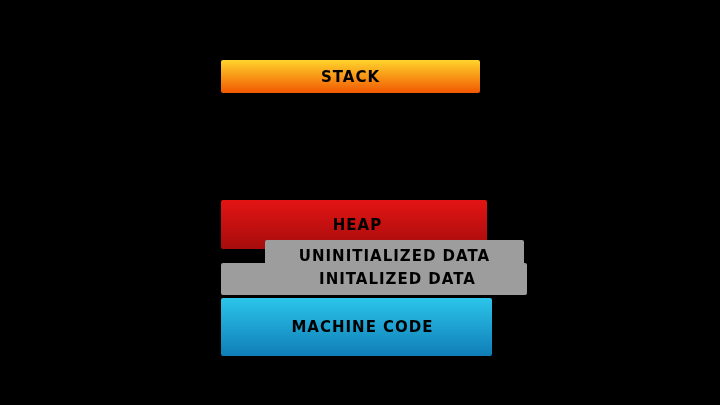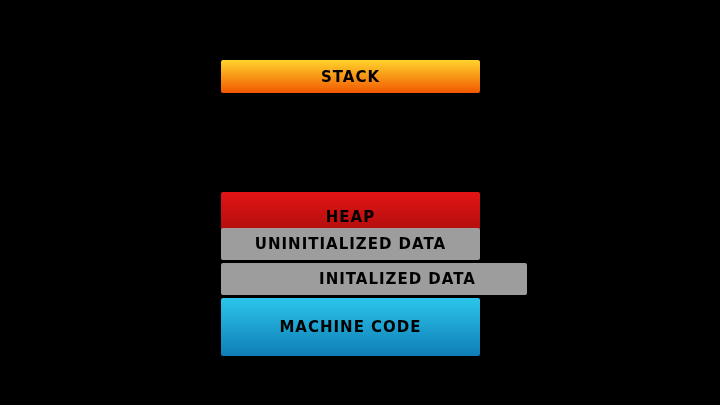--- a/index.html
+++ b/index.html
@@ -27,22 +27,22 @@
   .seg-label {
     color: #000000;
     font-weight: 900;
     font-size: 15px;
     letter-spacing: 1px;
     white-space: nowrap;
     text-transform: uppercase;
   }
   
   .seg-stack        { top: 33px;  height: 33px; margin-top: 27px; }
-  .seg-heap         { top: 192px; height: 49px; }
-  .seg-uninit       { top: 228px; height: 32px; }
+  .seg-heap         { top: 200px; height: 49px; padding-left: 7px; }
+  .seg-uninit       { top: 240px; height: 32px; margin-left: 44px; }
   .seg-init         { top: 263px; height: 32px; }
   .seg-machine      { top: 298px; height: 58px; }
 </style>
 </head>
 <body>
 
 <div class="stage">
 
   <div class="segment seg-stack" style="background: linear-gradient(rgb(255, 212, 44) 0%, rgb(241, 88, 1) 100%);">
     <span class="seg-label">STACK</span>
@@ -53,17 +53,17 @@
   </div>
 
   <div class="segment seg-uninit" style="background: rgb(157, 157, 157);">
     <span class="seg-label">UNINITIALIZED DATA</span>
   </div>
 
   <div class="segment seg-init" style="background: rgb(157, 157, 157); padding-left: 47px;">
     <span class="seg-label">INITALIZED DATA</span>
   </div>
 
-  <div class="segment seg-machine" style="background: linear-gradient(rgb(44, 197, 234) 0%, rgb(15, 125, 183) 100%);">
+  <div class="segment seg-machine" style="background: linear-gradient(rgb(44, 197, 234) 0%, rgb(15, 125, 183) 100%); padding-left: 12px;">
     <span class="seg-label">MACHINE CODE</span>
   </div>
 
 </div>
 
 </body></html>

